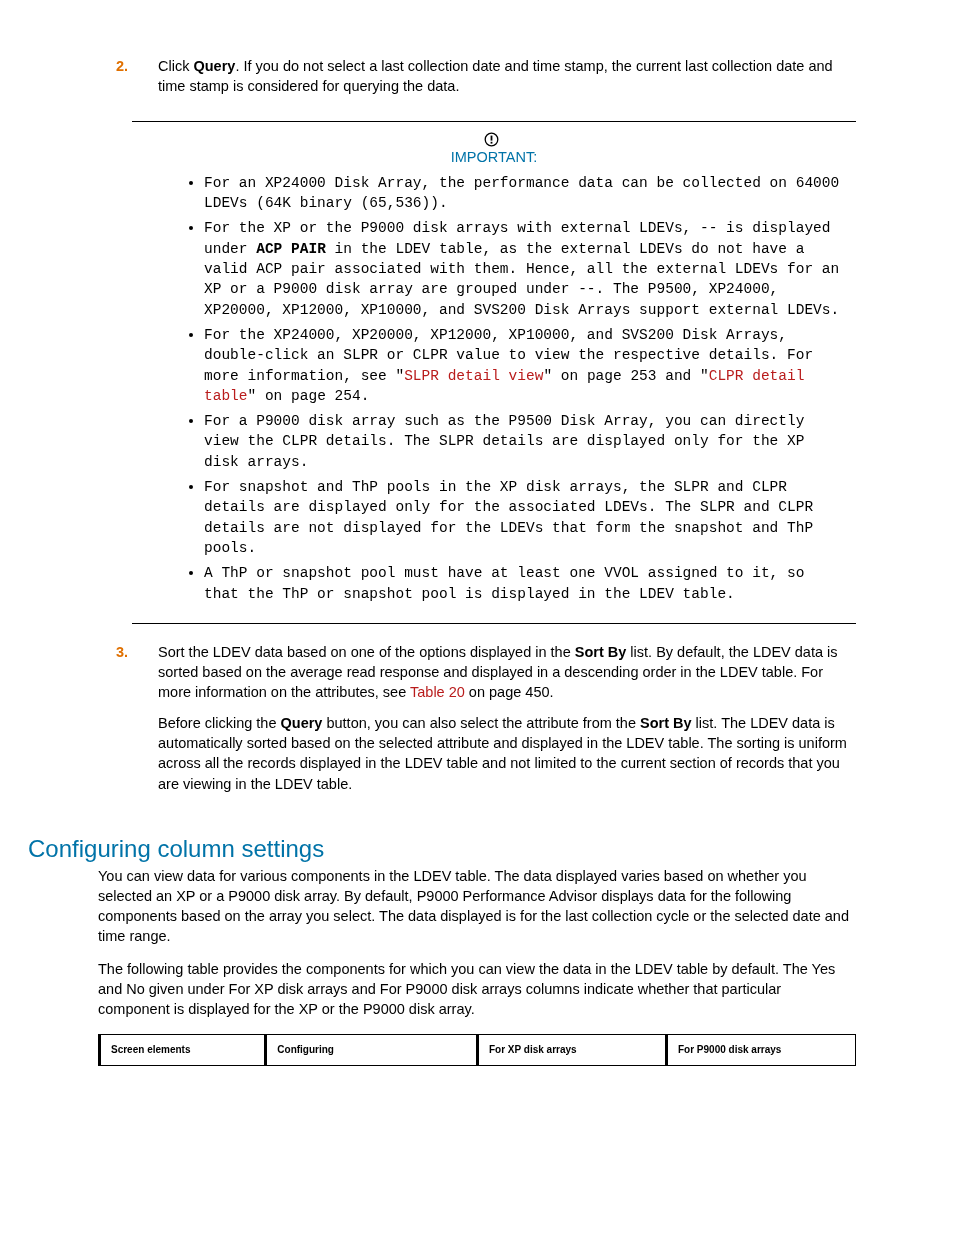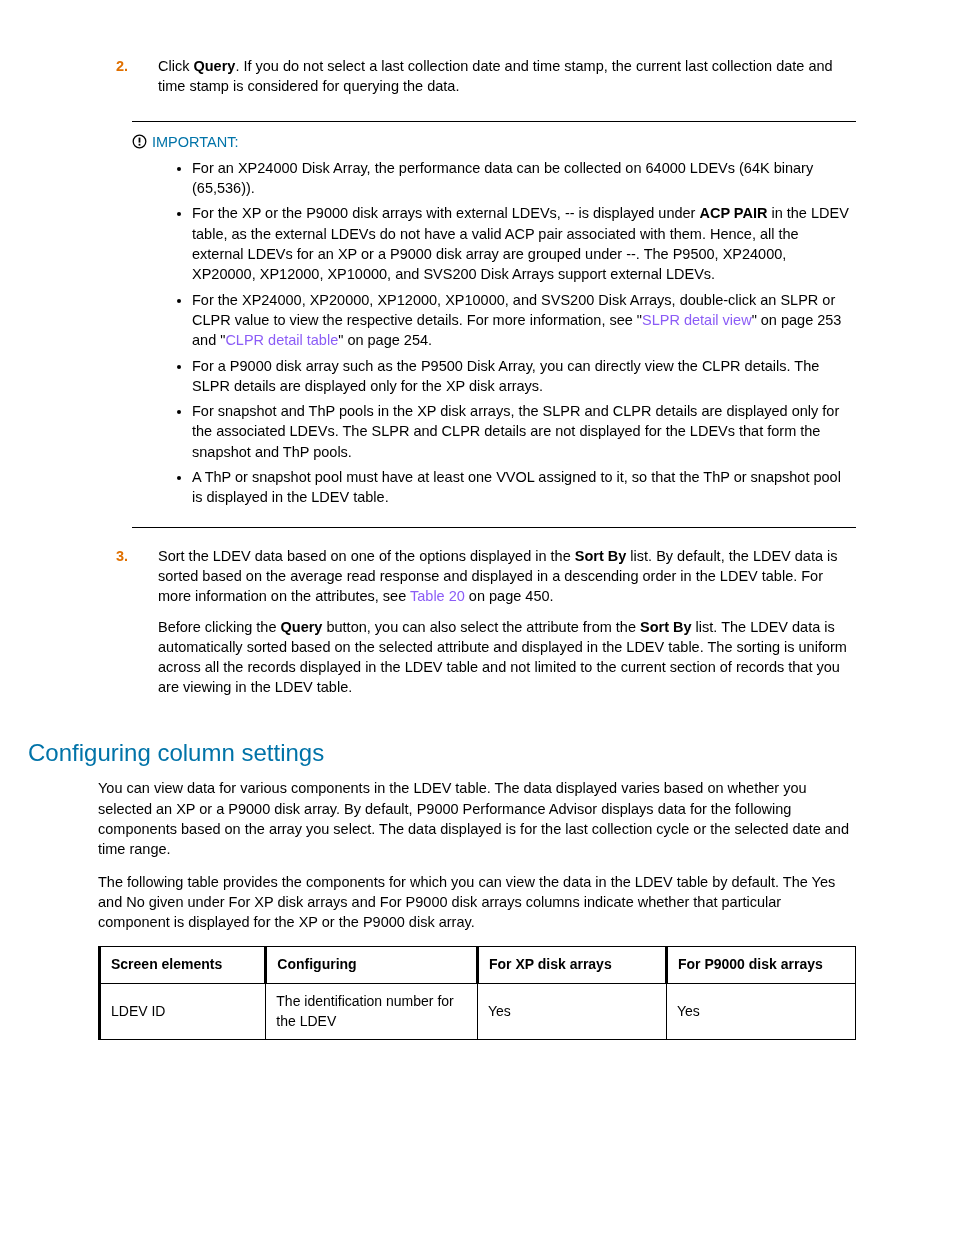--- a/index.html
+++ b/index.html
@@ -35,43 +35,44 @@
     border-bottom: 1px solid #000;
     margin: 14px 0 18px 34px;
     padding: 10px 0 14px 0;
   }
   .note-head {
     color: #0073a8;
     font-size: 14.5px;
     display: flex;
     align-items: center;
     margin-bottom: 6px;
+    flex-direction: column;
   }
   .note-head svg { margin-right: 5px; }
   .bullets {
     list-style: disc;
     margin: 0;
     padding-left: 56px;
   }
-  .bullets li { margin: 5px 4px; }
+  .bullets li { margin: 5px 16px; font-family: Liberation Mono, monospace; }
   .bullets li p { margin: 5px 0 0 0; }
-  .link { color: #8b5cf6; }
+  .link { color: #b91c1c; }
   h2.section {
     font-family: Arial, Helvetica, sans-serif;
     font-weight: normal;
     color: #0073a8;
     font-size: 24px;
-    margin: 28px 0 9px -70px;
+    margin: 28px 0 0 -70px;
   }
   .body-text { margin: 0 0 12px 0; }
   table.data {
     border-collapse: collapse;
     width: 100%;
     margin-top: 14px;
-    font-size: 14px;
+    font-size: 10px;
   }
   table.data th, table.data td {
     border: 1px solid #000;
     padding: 8px 10px;
     text-align: left;
     vertical-align: middle;
   }
   table.data th {
     font-weight: bold;
     border-left: 3px solid #000;
@@ -133,20 +134,14 @@
 <p class="body-text">The following table provides the components for which you can view the data in the LDEV table by default. The Yes and No given under For XP disk arrays and For P9000 disk arrays columns indicate whether that particular component is displayed for the XP or the P9000 disk array.</p>
 
 <table class="data">
   <tbody>
       <tr>
     <th style="width:22%">Screen elements</th>
     <th style="width:28%">Configuring</th>
     <th style="width:25%">For XP disk arrays</th>
     <th style="width:25%">For P9000 disk arrays</th>
   </tr>
-  <tr>
-    <td class="first">LDEV ID</td>
-    <td>The identification number for the LDEV</td>
-    <td>Yes</td>
-    <td>Yes</td>
-  </tr>
 </tbody>
   </table>
 
 </body></html>

